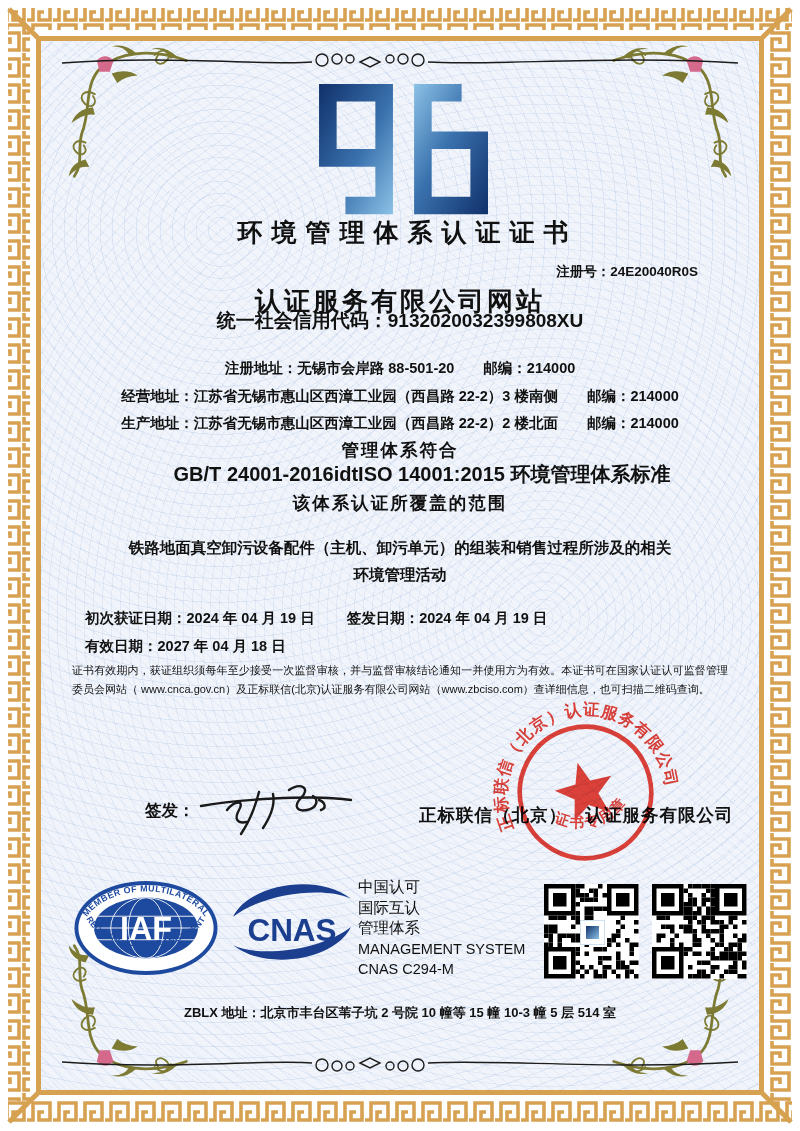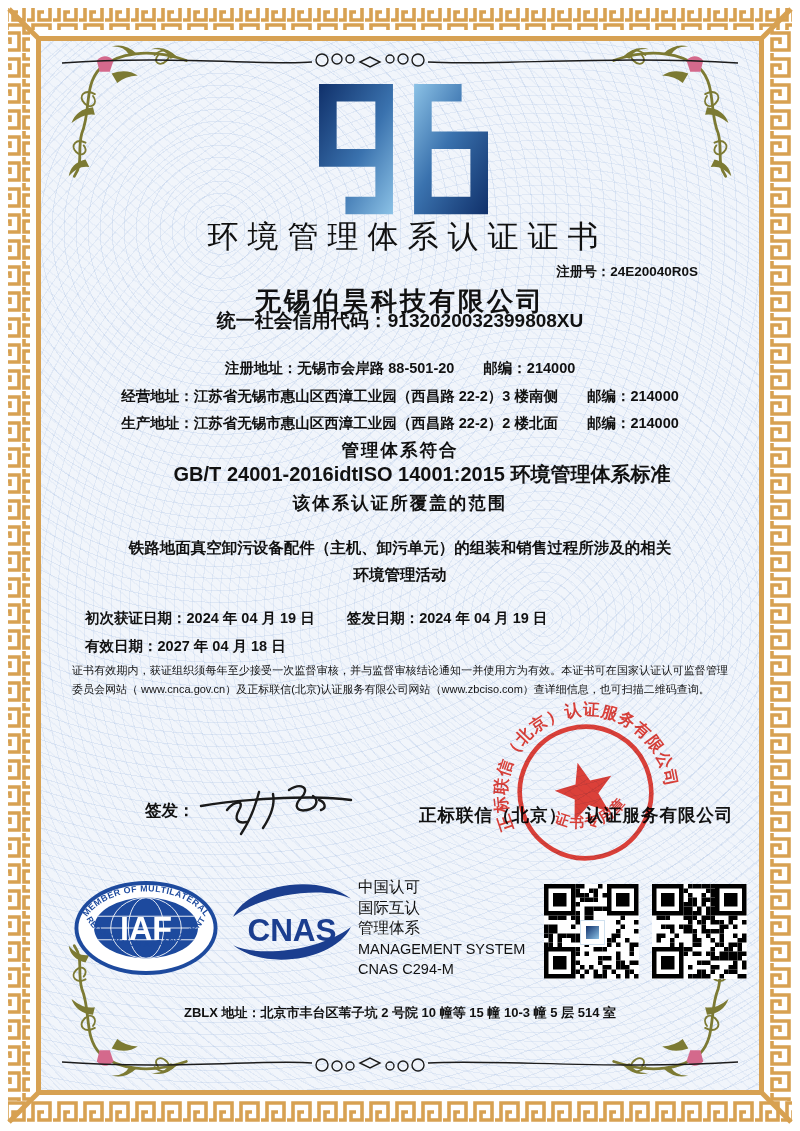--- a/index.html
+++ b/index.html
@@ -6,21 +6,21 @@
   .page{position:relative;width:800px;height:1131px;background:#ffffff;overflow:hidden;
         font-family:"Liberation Sans","DejaVu Sans",sans-serif;color:#111;}
   .interior{position:absolute;left:41px;top:41px;right:41px;bottom:41px;
     background-color:#f1f5fb;
     background-image:
       repeating-radial-gradient(circle at 25% 18%, rgba(150,178,220,0.22) 0 1px, transparent 1px 12px),
       repeating-radial-gradient(circle at 70% 55%, rgba(150,178,220,0.18) 0 1px, transparent 1px 9px),
       repeating-linear-gradient(40deg, rgba(165,190,228,0.12) 0 1.5px, transparent 1.5px 8px);}
   .abs{position:absolute;}
   .ctr{left:0;right:0;text-align:center;}
-  .title{top:216px;font-size:31px;font-weight:400;letter-spacing:9px;text-indent:9px;padding-left:6px;}
+  .title{top:216px;font-size:25px;font-weight:700;letter-spacing:9px;text-indent:9px;padding-left:6px;}
   .regline{top:263px;text-align:right;padding-right:102px;font-size:13.5px;font-weight:bold;}
   .company{top:284px;font-size:26px;font-weight:900;letter-spacing:3px;}
   .credit{top:308px;font-size:19px;font-weight:bold;}
   .addrs{top:355px;font-size:14.5px;font-weight:bold;line-height:27.5px;}
   .conform{top:438px;font-size:17.5px;font-weight:bold;letter-spacing:2px;}
   .standard{top:461px;font-size:20px;font-weight:bold;padding-left:44px;}
   .scopehead{top:491px;font-size:17.5px;font-weight:bold;letter-spacing:2px;}
   .scope{top:534px;left:75px;width:650px;font-size:15.5px;font-weight:bold;line-height:27px;text-align:center;}
   .dates1{top:609px;left:85px;font-size:14.5px;font-weight:bold;display:flex;gap:32px;}
   .dates2{top:637px;left:85px;font-size:14.5px;font-weight:bold;}
@@ -181,21 +181,21 @@
     <path fill="url(#lg1)" fill-rule="evenodd" d="M8,0 H92 V148 H38 V128 H72 V94 H8 Z M28,20 V74 H72 V20 Z"></path>
     <path fill="url(#lg1)" fill-rule="evenodd" transform="translate(108,0) rotate(180 50 74)" d="M8,0 H92 V148 H38 V128 H72 V94 H8 Z M28,20 V74 H72 V20 Z"></path>
   </svg>
 
   <div class="abs ctr content title">环境管理体系认证证书</div>
 
   <div class="abs content regline" style="left:0;right:0;">
     <span>注册号：</span><span>24E20040R0S</span>
   </div>
 
-  <div class="abs ctr content company">无锡伯昊科技有限公司</div>
+  <div class="abs ctr content company">认证服务有限公司网站</div>
   <div class="abs ctr content credit">统一社会信用代码：9132020032399808XU</div>
 
   <div class="abs ctr content addrs">
     <div>注册地址：无锡市会岸路 88-501-20　　邮编：214000</div>
     <div>经营地址：江苏省无锡市惠山区西漳工业园（西昌路 22-2）3 楼南侧　　邮编：214000</div>
     <div>生产地址：江苏省无锡市惠山区西漳工业园（西昌路 22-2）2 楼北面　　邮编：214000</div>
   </div>
 
   <div class="abs ctr content conform">管理体系符合</div>
   <div class="abs ctr content standard">GB/T 24001-2016idtISO 14001:2015 环境管理体系标准</div>

